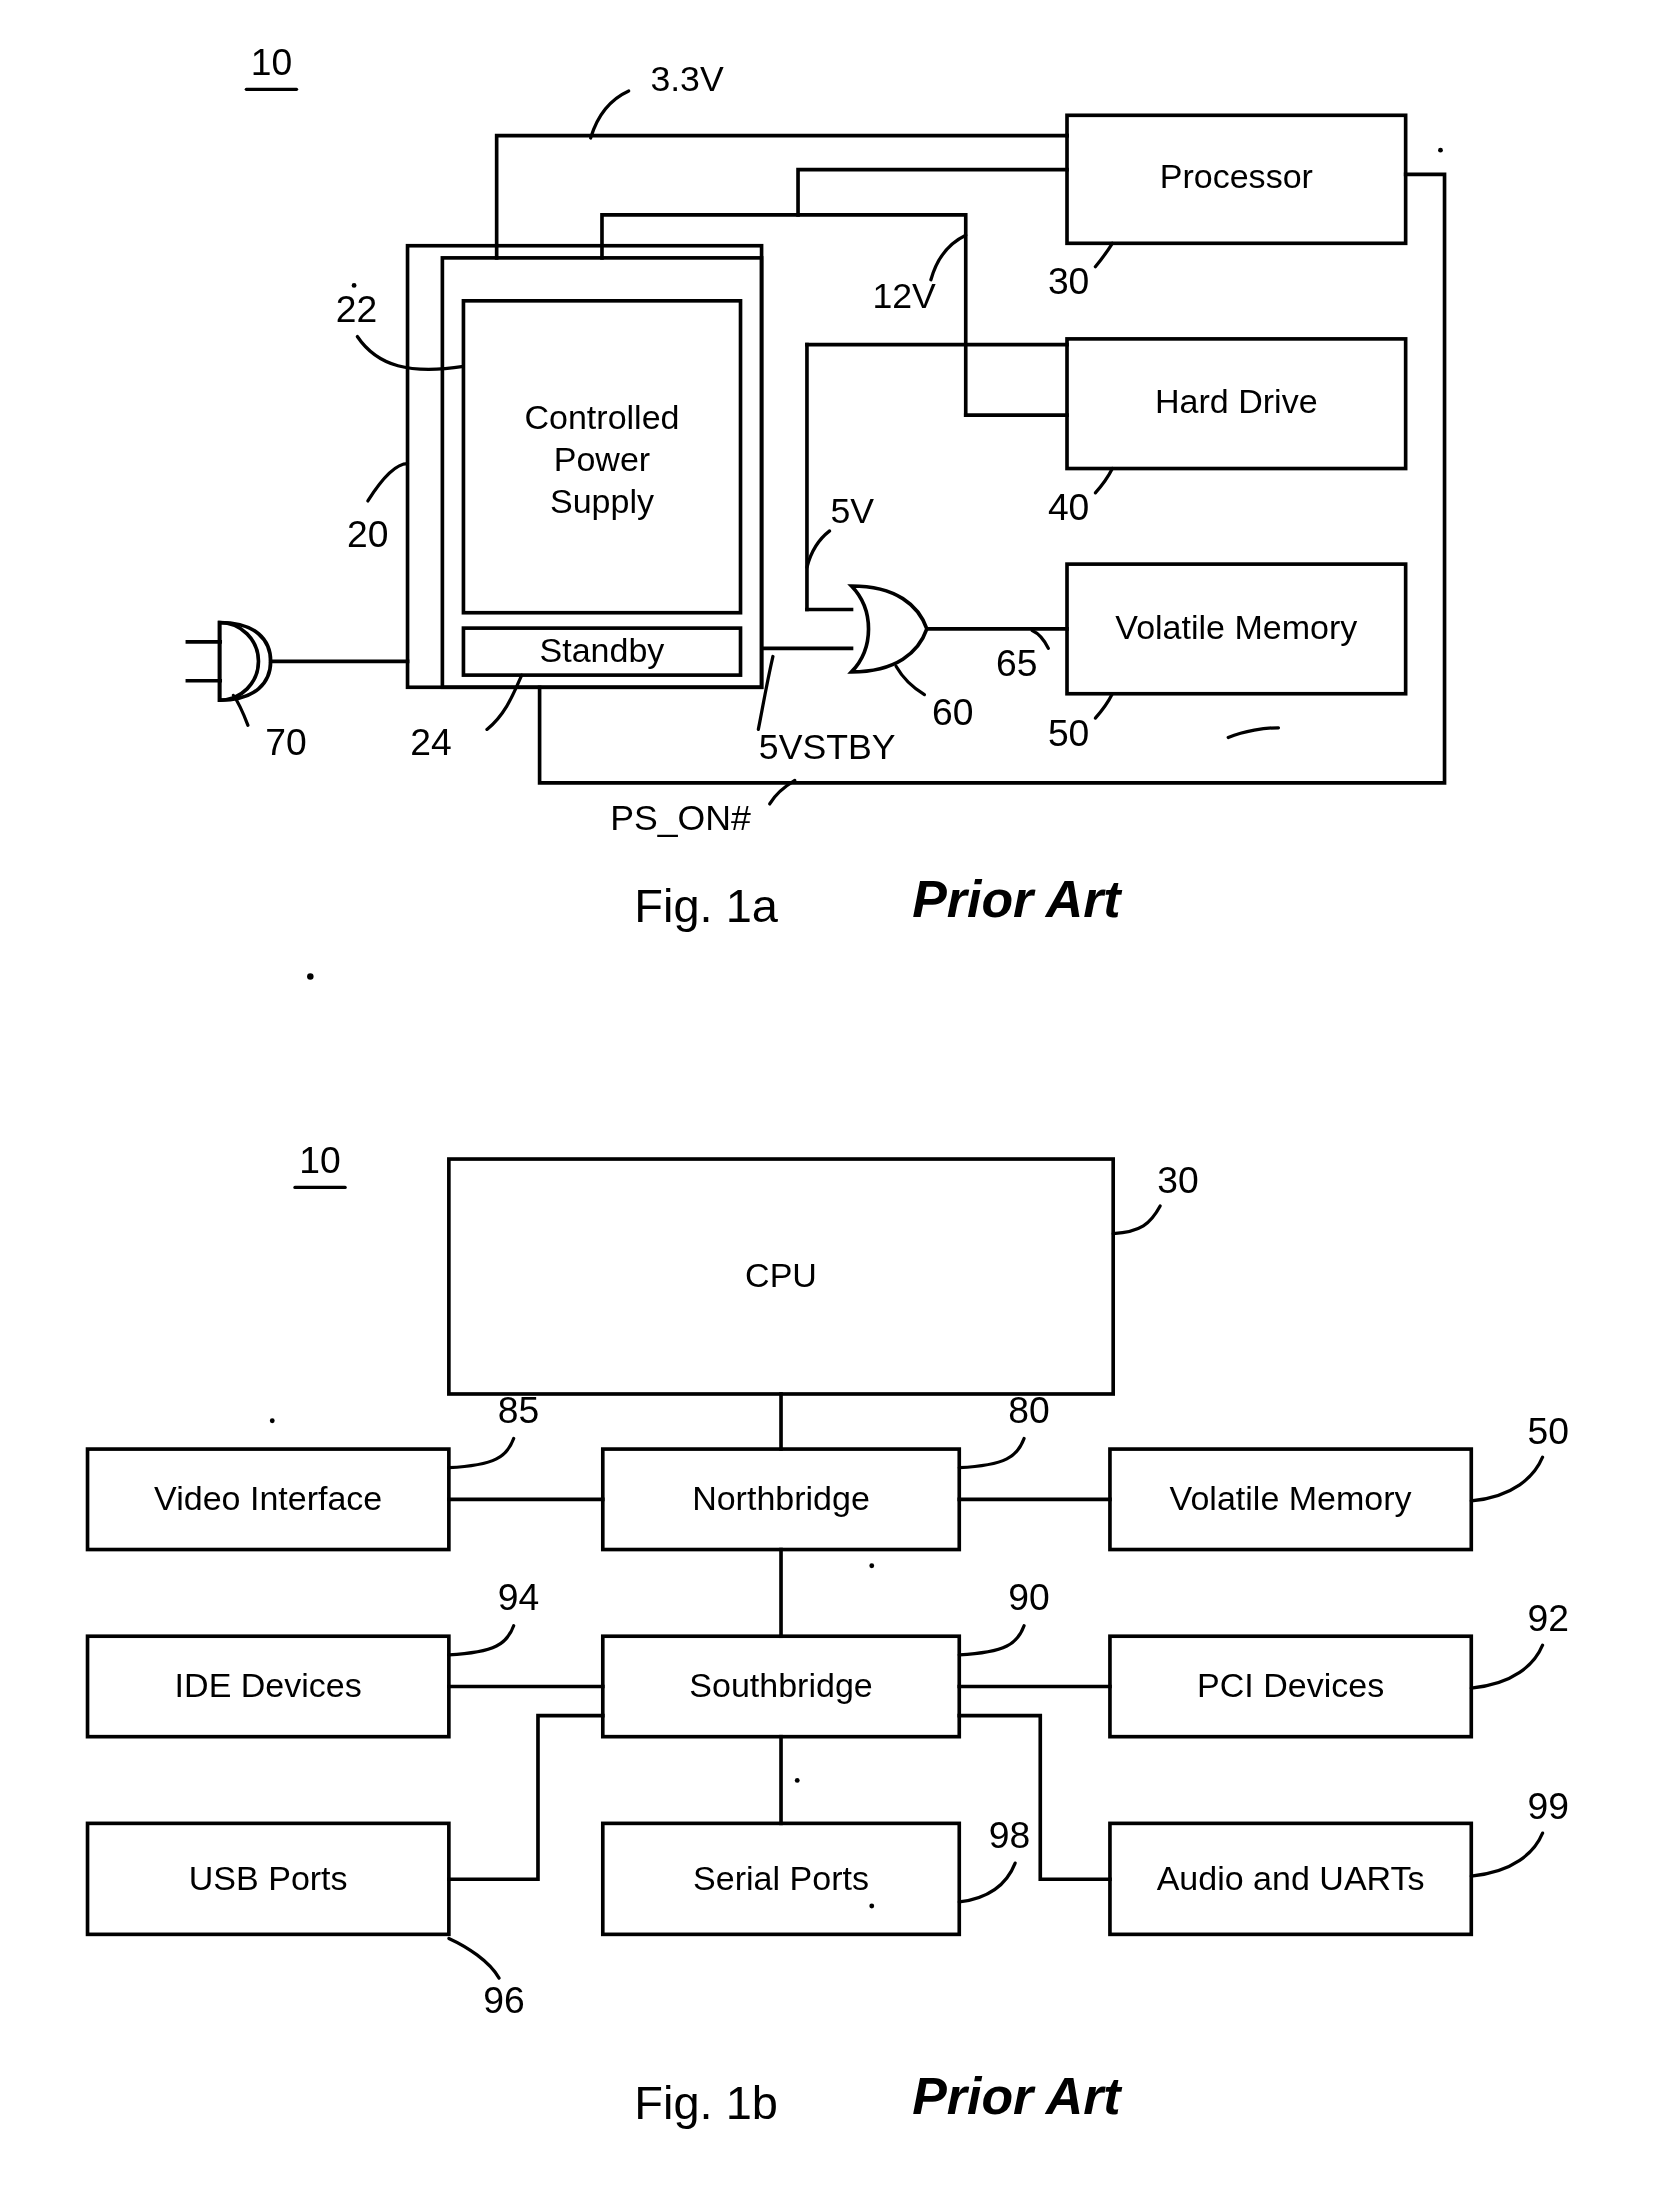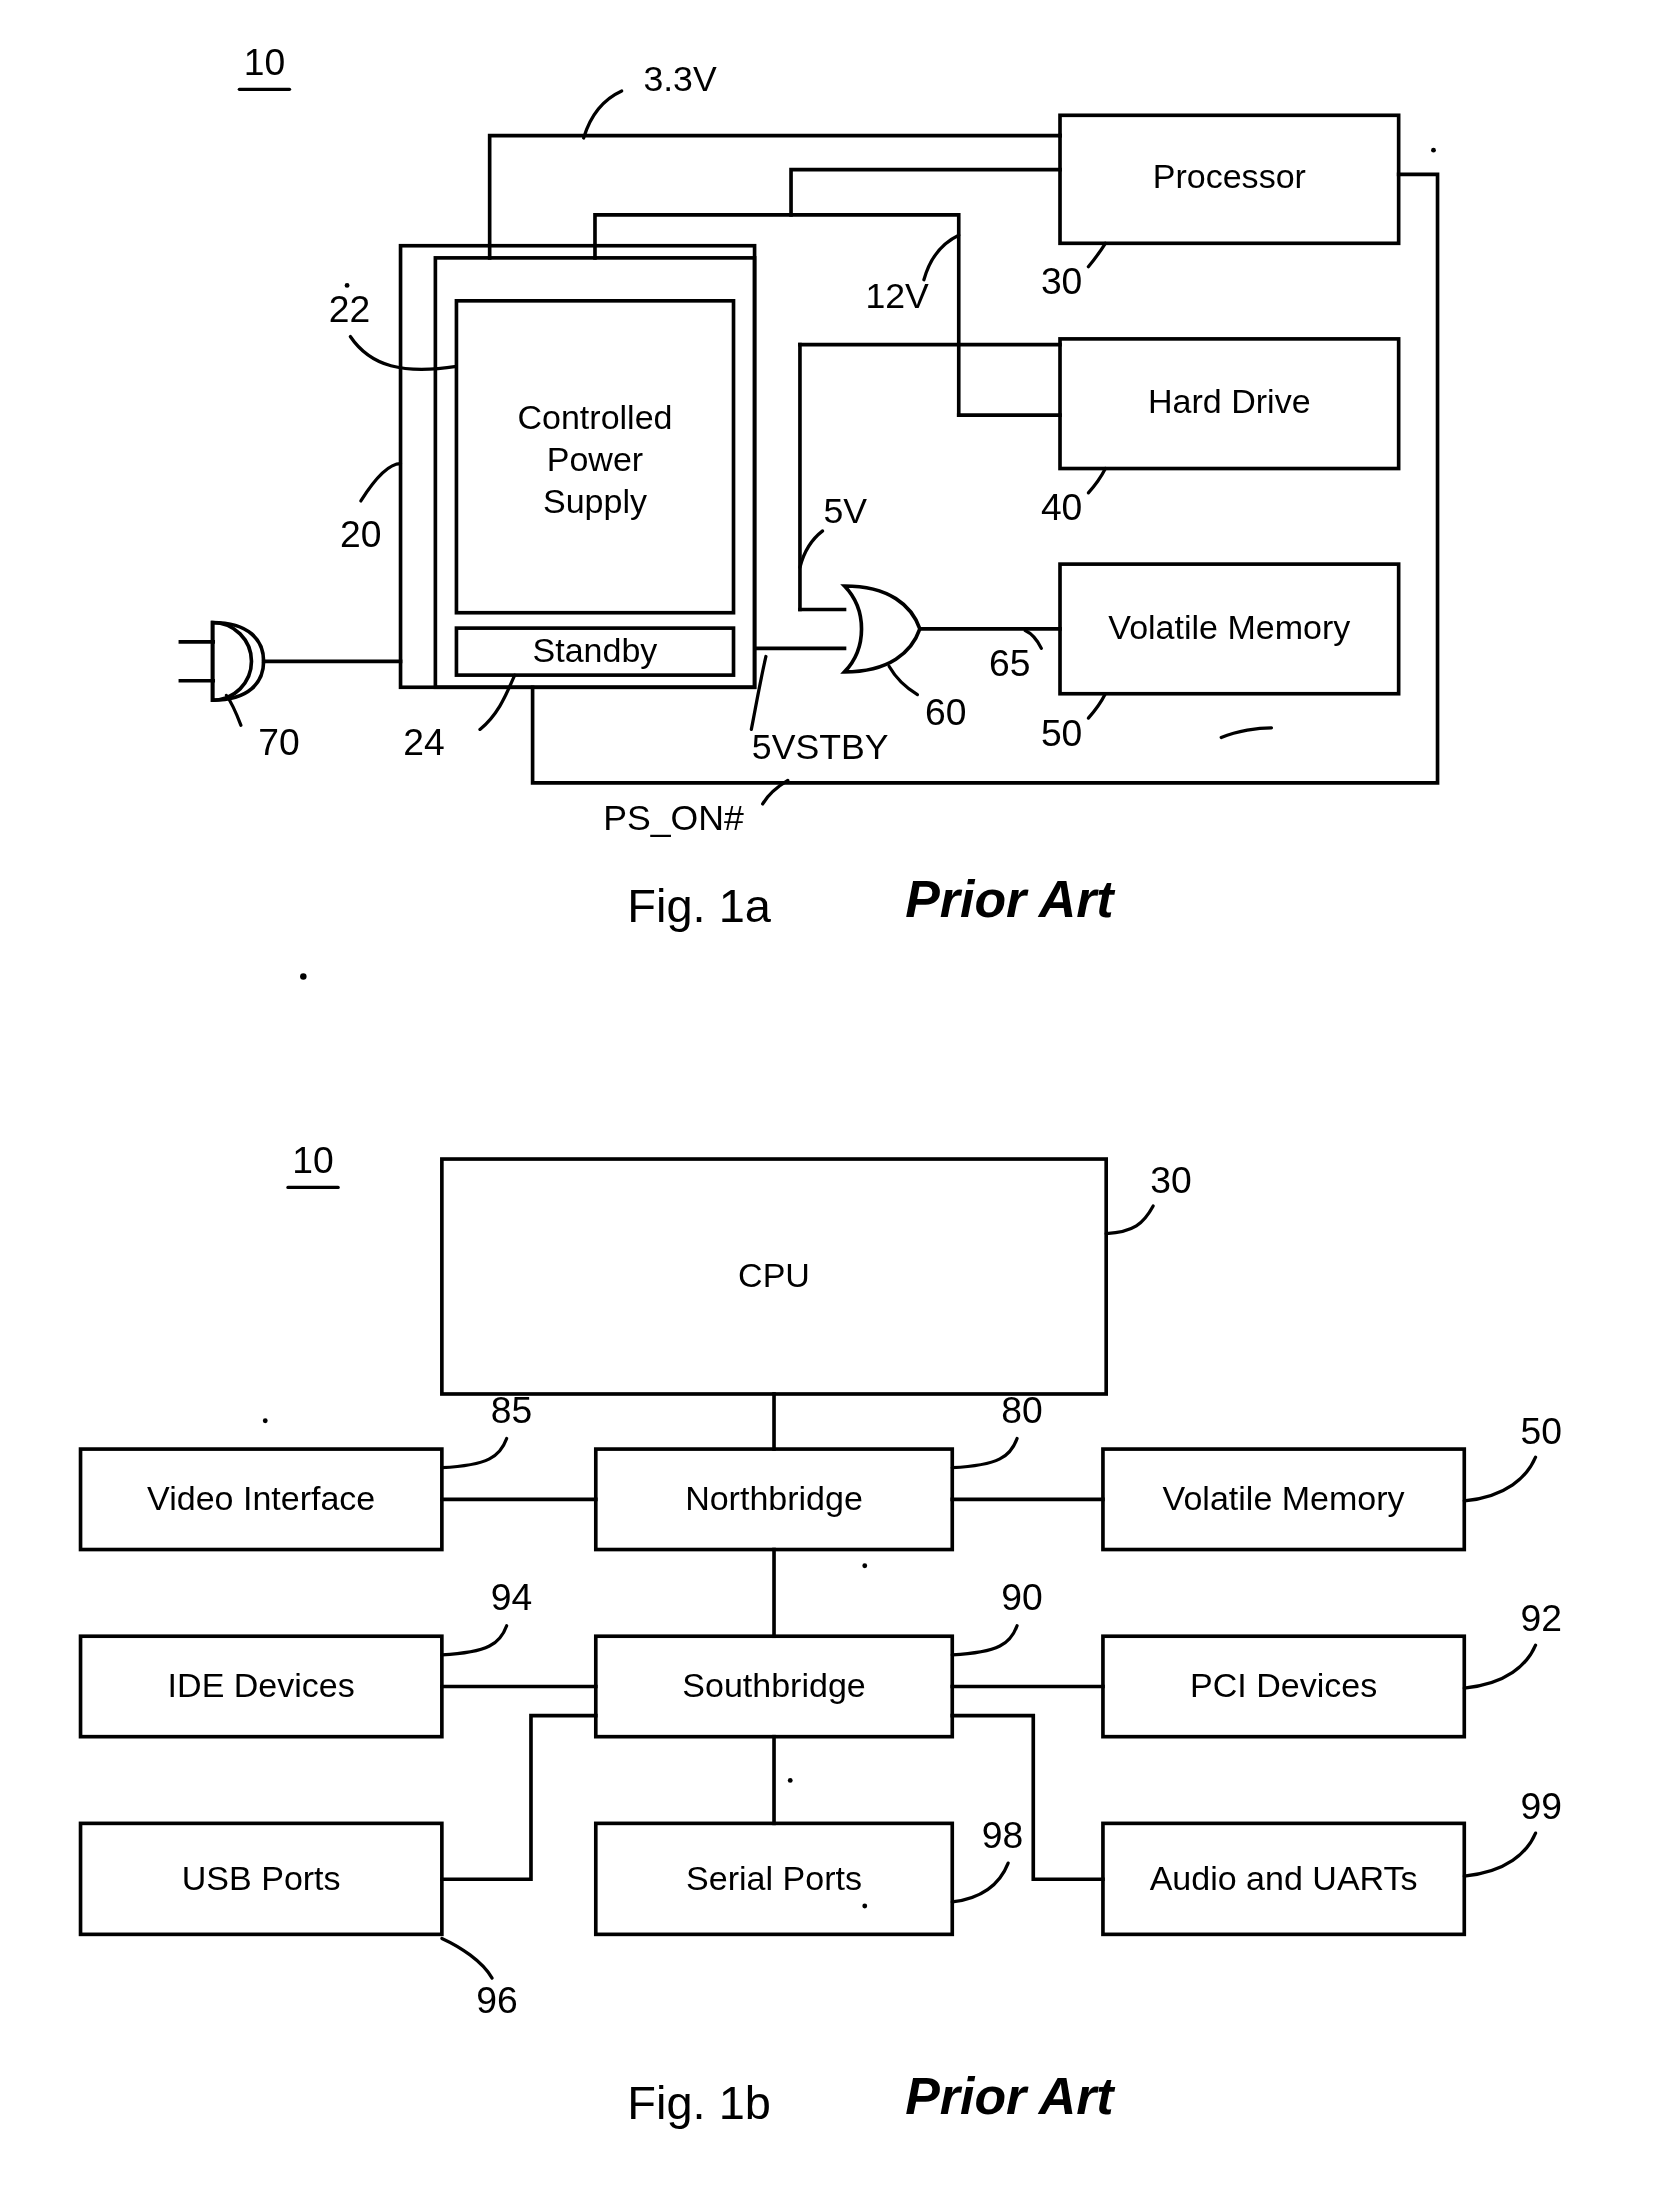--- a/index.html
+++ b/index.html
@@ -10,21 +10,21 @@
   body {
     width: 1660px;
     height: 2205px;
     position: relative;
     font-family: "Liberation Sans", sans-serif;
     color: #000000;
     overflow: hidden;
   }
   #root {
     position: absolute;
-    left: 6px; top: 0;
+    left: 13px; top: 0;
     width: 1314px;
     height: 2205px;
   }
   svg.fig {
     position: absolute;
     left: 0;
     top: 0;
     display: block;
   }
   .blk { fill: none; stroke: #000; stroke-width: 4.5; }

